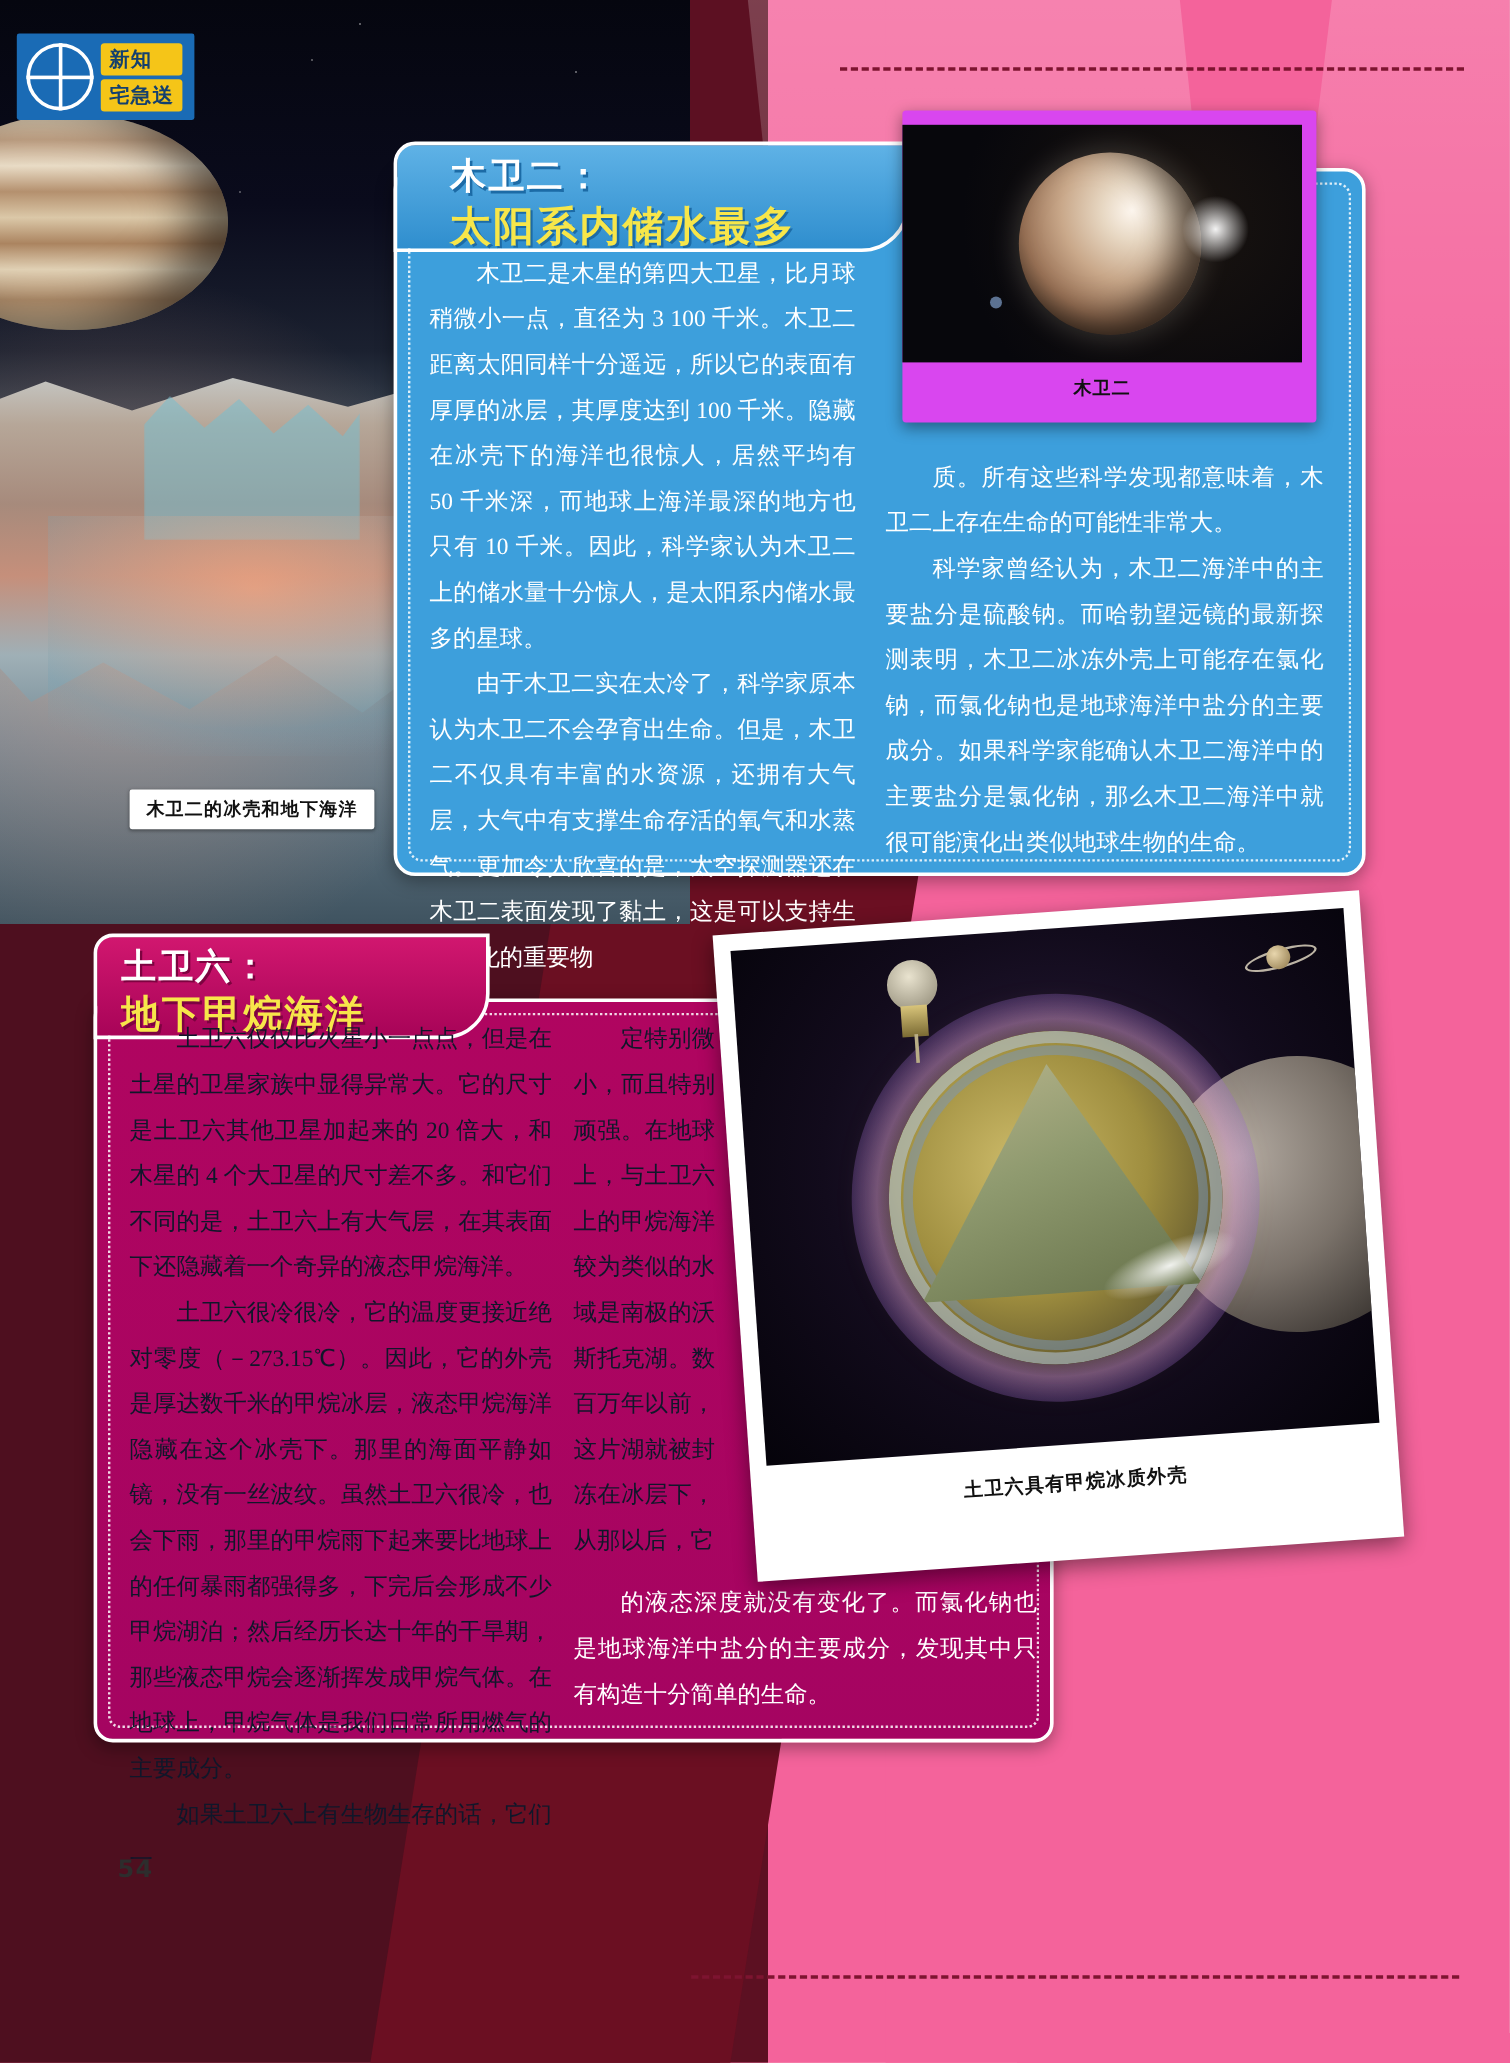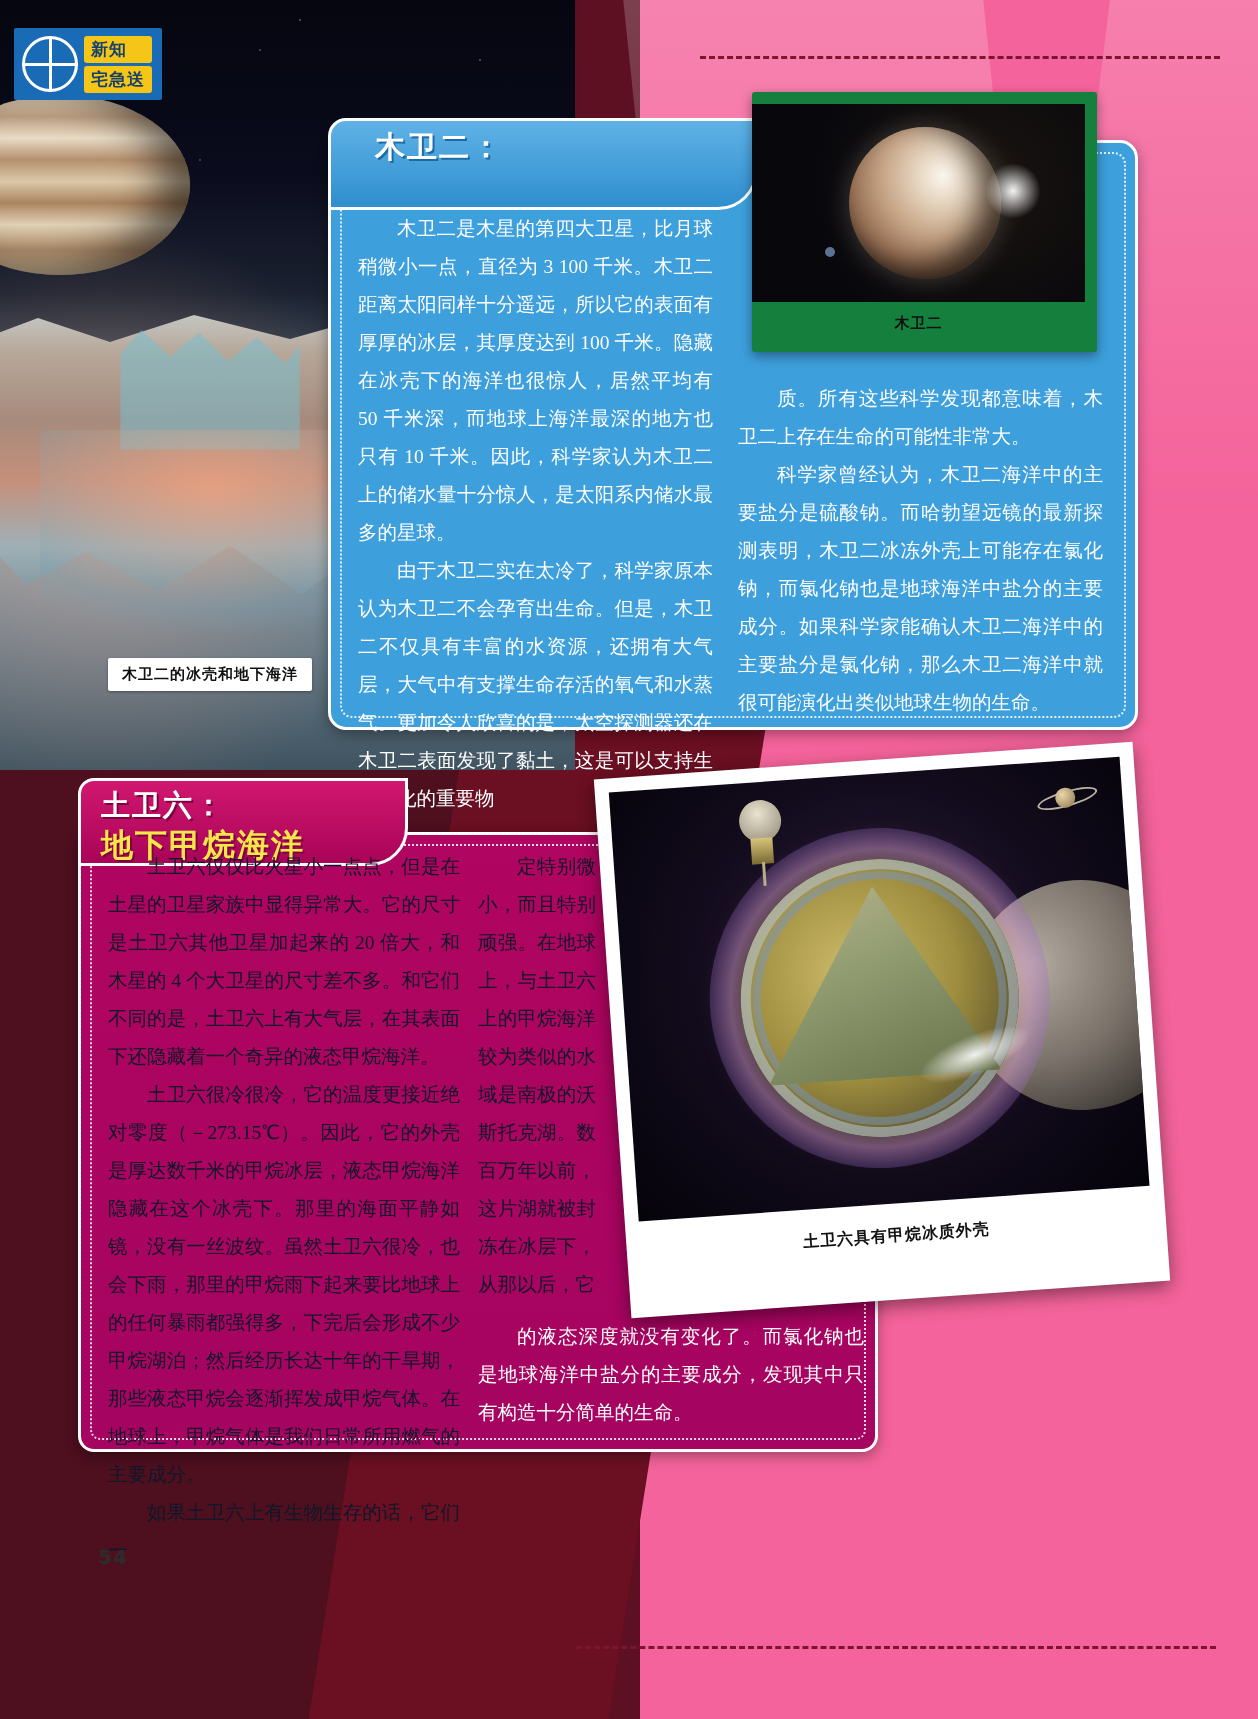--- a/index.html
+++ b/index.html
@@ -268,21 +268,21 @@
   .col-left-blue p, .col-right-blue p {
     margin: 0;
     text-indent: 2em;
   }
 
   
   .photo-card-europa {
     position: absolute;
     left: 752px; top: 92px;
     width: 345px; height: 260px;
-    background: #15803d;
+    background: #d946ef;
     padding: 12px 12px 0 0;
     box-sizing: border-box;
     box-shadow: 0 4px 12px rgba(0,0,0,.4);
     border-radius: 3px;
   }
   .photo-europa {
     width: 100%; height: 198px;
     background: radial-gradient(circle at 70% 40%, #1a1410 0%, #07070c 70%);
     position: relative;
     overflow: hidden;
@@ -543,20 +543,21 @@
 
   <div class="dash-top"></div>
   <div class="dash-bottom"></div>
 
   <div class="article-blue">
     <div class="inner-dash"></div>
   </div>
 
   <div class="title-blue">
     <div class="t1">木卫二：</div>
+    <div class="t2">太阳系内储水最多</div>
   </div>
 
   <div class="col-left-blue">
     <p>木卫二是木星的第四大卫星，比月球稍微小一点，直径为 3 100 千米。木卫二距离太阳同样十分遥远，所以它的表面有厚厚的冰层，其厚度达到 100 千米。隐藏在冰壳下的海洋也很惊人，居然平均有 50 千米深，而地球上海洋最深的地方也只有 10 千米。因此，科学家认为木卫二上的储水量十分惊人，是太阳系内储水最多的星球。</p>
     <p>由于木卫二实在太冷了，科学家原本认为木卫二不会孕育出生命。但是，木卫二不仅具有丰富的水资源，还拥有大气层，大气中有支撑生命存活的氧气和水蒸气。更加令人欣喜的是，太空探测器还在木卫二表面发现了黏土，这是可以支持生命演化的重要物</p>
   </div>
   <div class="col-right-blue">
     <p>质。所有这些科学发现都意味着，木卫二上存在生命的可能性非常大。</p>
     <p>科学家曾经认为，木卫二海洋中的主要盐分是硫酸钠。而哈勃望远镜的最新探测表明，木卫二冰冻外壳上可能存在氯化钠，而氯化钠也是地球海洋中盐分的主要成分。如果科学家能确认木卫二海洋中的主要盐分是氯化钠，那么木卫二海洋中就很可能演化出类似地球生物的生命。</p>
   </div>

